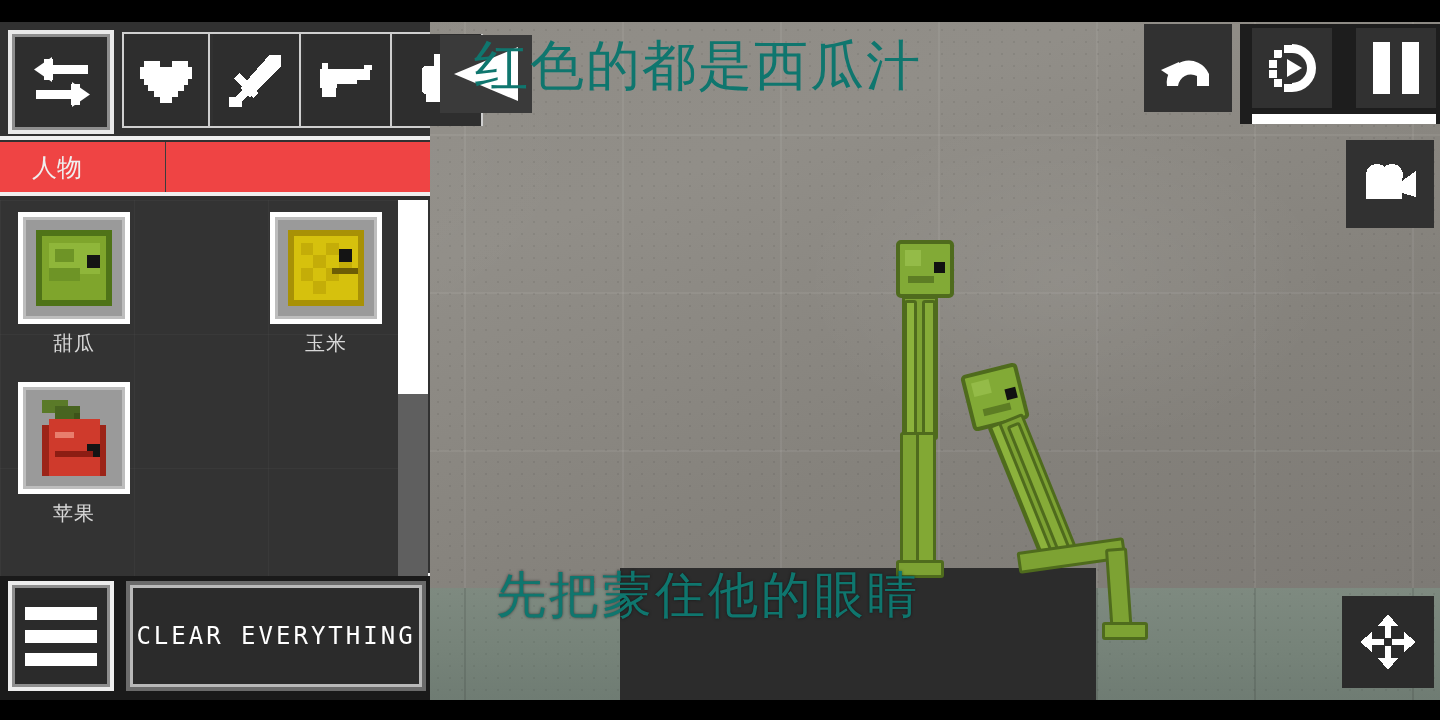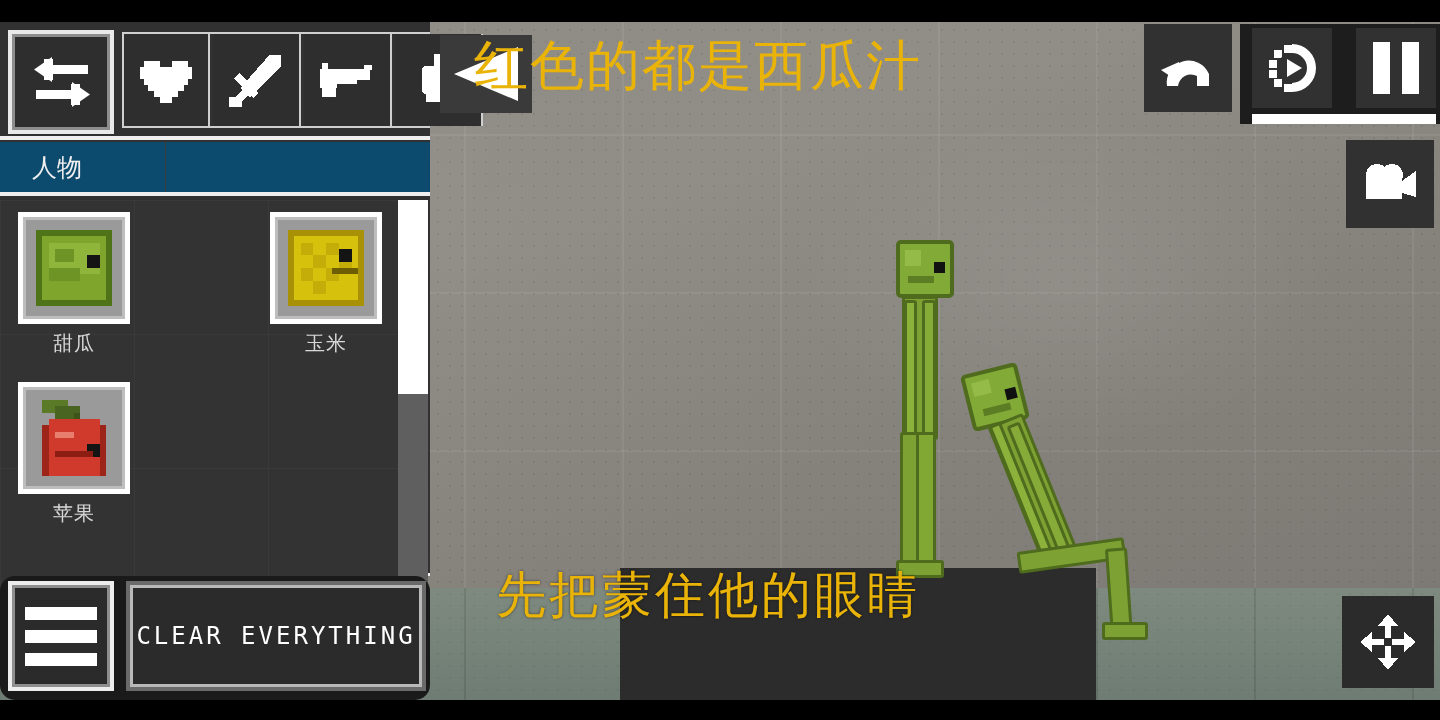--- a/index.html
+++ b/index.html
@@ -53,21 +53,21 @@
                    background:#313131; border:4px solid #e9e9e9; padding:3px;
                    box-shadow:inset 0 0 0 3px #8e8e8e; }
   .cat-first{ width:100%; height:100%; background:#2e2e2e; display:flex; align-items:center; justify-content:center; }
   #cat-scroll{ position:absolute; left:122px; top:10px; width:308px; height:96px; display:flex; gap:3px;
                border-top:2px solid #cfcfcf; border-bottom:2px solid #cfcfcf; }
   .cat-cell{ width:88px; height:92px; background:#2e2e2e; border-right:2px solid #cfcfcf;
              display:flex; align-items:center; justify-content:center; flex:0 0 88px; }
   .cat-cell:first-child{ border-left:2px solid #cfcfcf; }
   #cat-underline{ position:absolute; left:0; top:114px; width:430px; height:4px; background:#efefef; }
 
-  #tabrow{ position:absolute; left:0; top:120px; width:430px; height:54px; background:#0c4a6e;
+  #tabrow{ position:absolute; left:0; top:120px; width:430px; height:54px; background:#ef4444;
            border-bottom:4px solid #efefef; }
   #tabrow .tab{ position:absolute; left:6px; top:0; width:160px; height:50px; display:flex; align-items:center;
                 padding-left:26px; color:#efefef; font-size:25px; font-family:"DejaVu Sans", sans-serif;
                 border-right:1px solid #3c3c3c; }
 
   #grid{ position:absolute; left:0; top:178px; width:398px; height:398px; background:#333333;
          background-image:
            linear-gradient(to right, rgba(255,255,255,.028) 0 1px, transparent 1px 100%),
            linear-gradient(to bottom, rgba(255,255,255,.028) 0 1px, transparent 1px 100%);
          background-size:134px 134px,134px 134px; overflow:hidden; }
@@ -75,21 +75,21 @@
   .slot{ position:absolute; left:2px; top:4px; width:112px; height:112px; background:#ffffff; padding:5px; }
   .slot-in{ width:100%; height:100%; background:#9a9a9a; position:relative;
             box-shadow:inset 0 0 0 3px #bdbdbd; }
   .cap{ position:absolute; left:0; top:122px; width:116px; text-align:center; color:#d8d8d8;
         font-size:20px; font-family:"DejaVu Sans", sans-serif; letter-spacing:1px; }
 
   #vscroll{ position:absolute; left:398px; top:178px; width:30px; height:398px; background:#5f5f5f; }
   #vthumb{ position:absolute; left:0; top:0; width:30px; height:194px; background:#ffffff; }
 
   
-  #bottombar{ position:absolute; left:0; top:576px; width:430px; height:124px; background:#1a1a1a;border-radius:15px; }
+  #bottombar{ position:absolute; left:0; top:576px; width:430px; height:124px; background:#1a1a1a; }
   #menu-btn{ position:absolute; left:8px; top:5px; width:106px; height:110px; background:#2b2b2b;
              border:4px solid #ededed; padding:3px; box-shadow:inset 0 0 0 3px #8e8e8e;
              display:flex; flex-direction:column; align-items:center; justify-content:center; gap:10px; }
   #menu-btn .bar{ width:72px; height:13px; background:#ffffff; }
   #clearcol{ position:absolute; left:126px; top:5px; width:300px; height:110px; background:#6a6a6a; padding:4px;
              display:flex; flex-direction:column; gap:5px; }
   .clearbtn{ flex:1; background:#2b2b2b; border:3px solid #b9b9b9; display:flex; align-items:center;
              justify-content:center; color:#fff; font-size:24px; letter-spacing:3px;
              font-family:"DejaVu Sans Mono", monospace; }
 
@@ -104,21 +104,21 @@
   #pause-btn .pb{ width:17px; height:52px; background:#fff; }
   #speed-bar{ position:absolute; left:12px; top:90px; width:184px; height:10px; background:#ffffff; }
   #cam-btn{ position:absolute; left:1346px; top:140px; width:88px; height:88px; background:#313131;
             display:flex; align-items:center; justify-content:center; }
   #move-btn{ position:absolute; left:1342px; top:596px; width:92px; height:92px; background:#2b2b2b;
              display:flex; align-items:center; justify-content:center; }
   #collapse-btn{ position:absolute; left:440px; top:35px; width:92px; height:78px; background:#3a3a3a;
                  display:flex; align-items:center; justify-content:center; }
 
   
-  .sub{ position:absolute; color:#eab308; font-family:"DejaVu Sans", sans-serif; white-space:nowrap; }
+  .sub{ position:absolute; color:#0f766e; font-family:"DejaVu Sans", sans-serif; white-space:nowrap; }
   #sub1{ left:474px; top:30px; font-size:54px; letter-spacing:2px; }
   #sub2{ left:444px; top:110px; font-size:62px; font-weight:bold; letter-spacing:2px;
          -webkit-text-stroke:14px #000; paint-order:stroke fill; }
   #sub3{ left:496px; top:562px; font-size:50px; letter-spacing:3px;
          text-shadow:0 0 3px rgba(0,0,0,.55); }
 
   #letterbox-top{ position:absolute; left:0; top:0; width:1440px; height:22px; background:#000; }
   #letterbox-bottom{ position:absolute; left:0; top:700px; width:1440px; height:20px; background:#000; }
   #black-left-strip{ position:absolute; left:0; top:0; width:430px; height:22px; background:#000; }
 </style>

